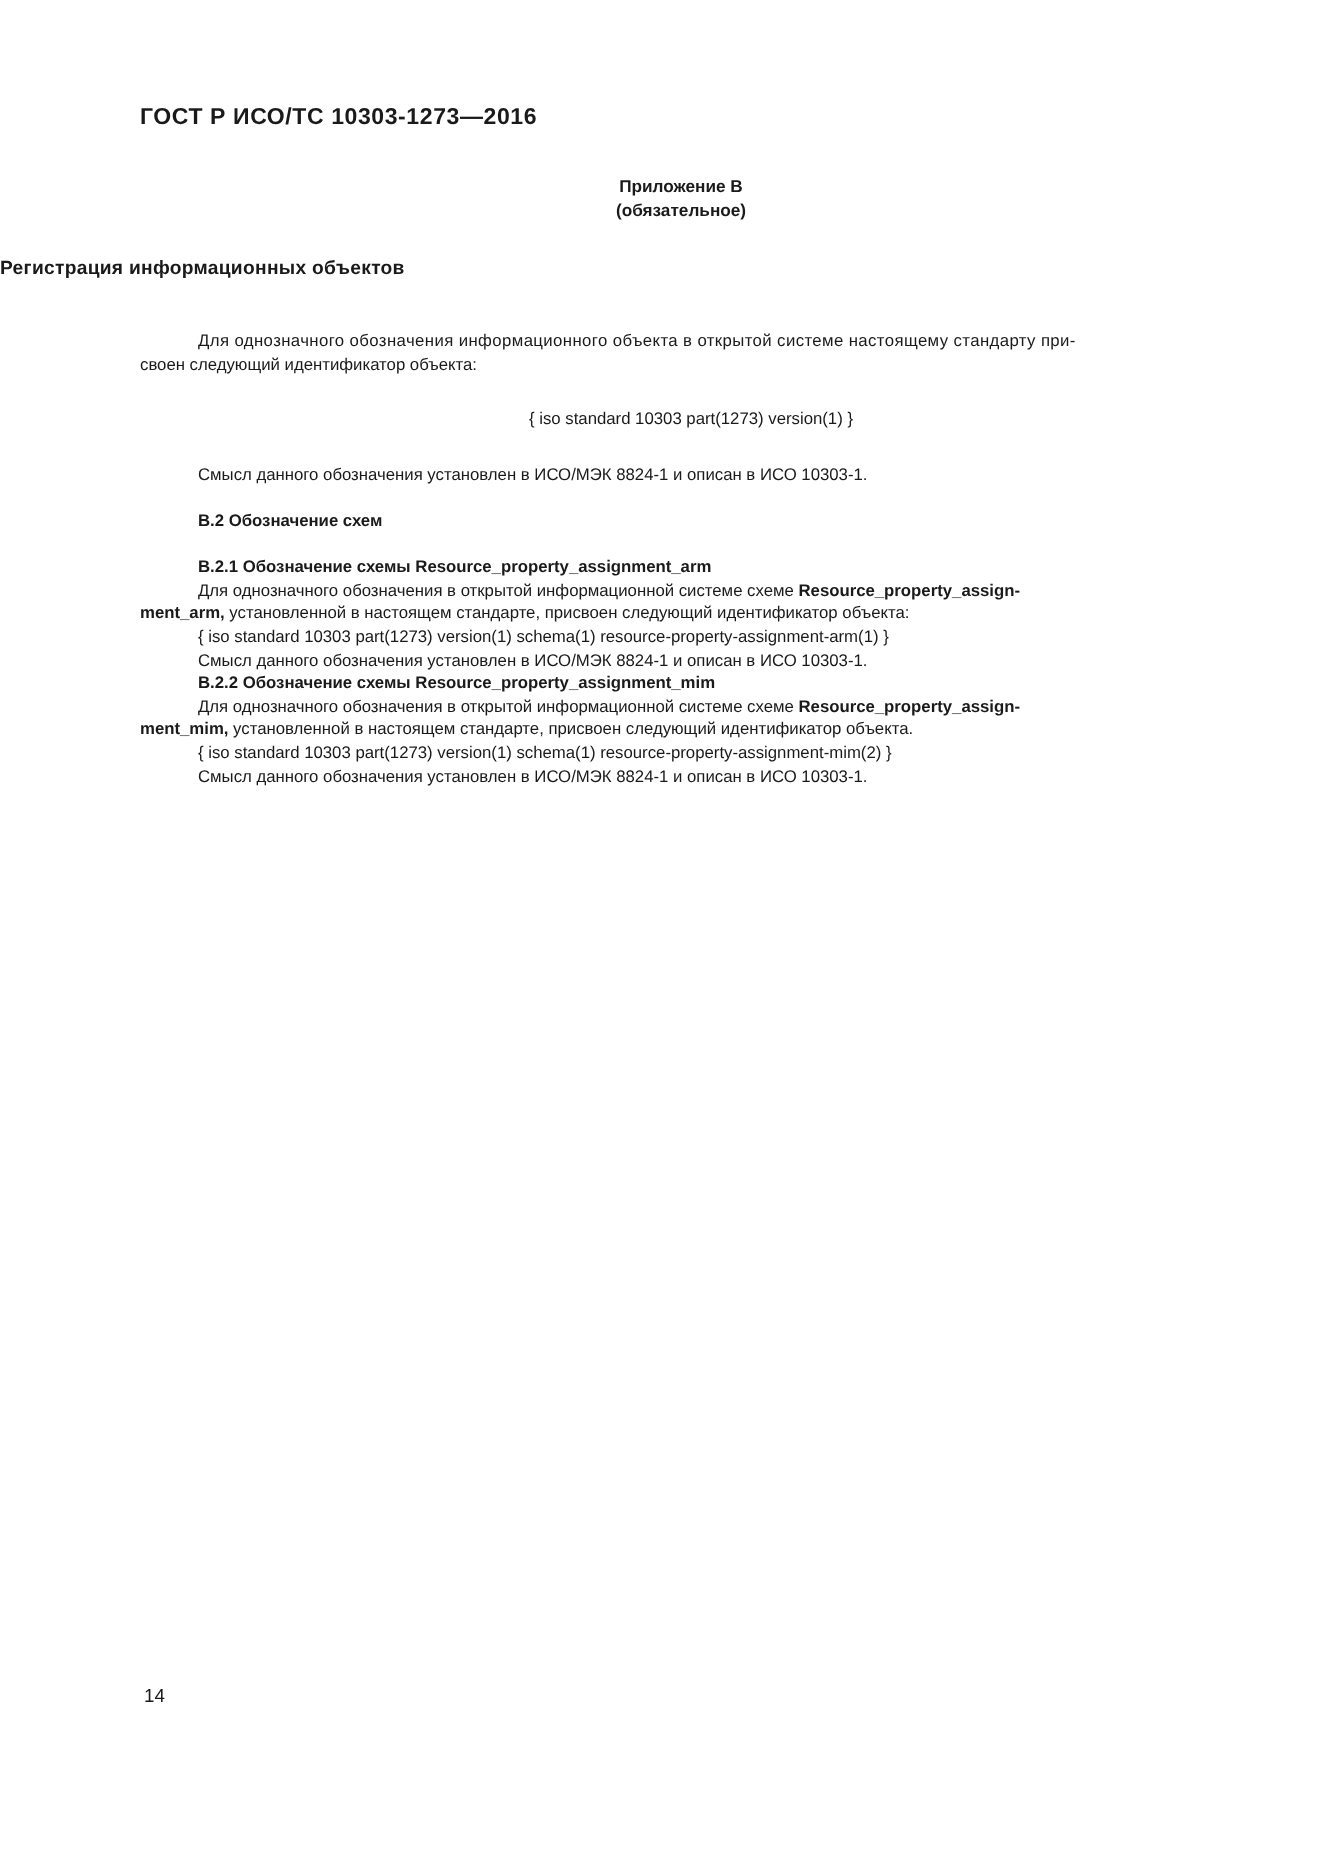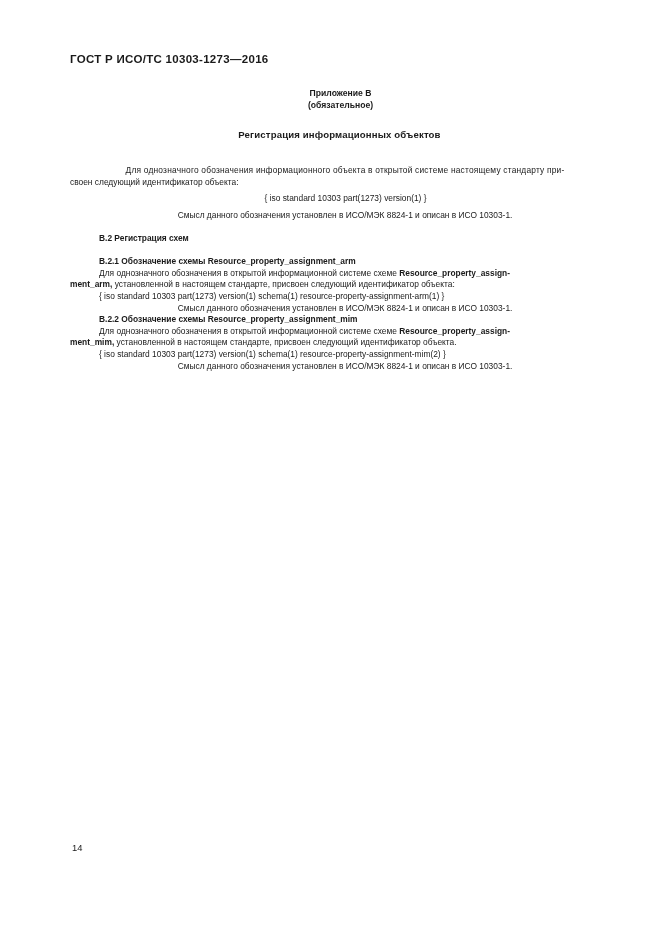--- a/index.html
+++ b/index.html
@@ -47,25 +47,24 @@
   .annex-block .annex-line { display: block; padding-left: 20px; }
   .annex-title-line { padding-left: 38px; }
   .annex-sub-line  { padding-left: 38px; }
 
   
   .doc-title {
     position: absolute;
     left: 0;
     right: 0;
     top: 129px;
-    text-align: center;
+    text-align: left;
     font-size: 9.6px;
     font-weight: bold;
     letter-spacing: 0.15px;
-    padding-left: 18px;
   }
 
   
   .body-area {
     position: absolute;
     left: 70px;
     top: 165px;
     width: 521px;
     font-size: 8.4px;
     line-height: 11.6px;
@@ -80,31 +79,31 @@
 
   .gap-11 { height: 11.6px; }
 
   p.para {
     margin: 0;
     text-indent: 29px;
     text-align: justify;
     font-size: 8.4px;
     line-height: 11.6px;
   }
-  p.para.nojust { text-align: center; }
+  p.para.nojust { text-align: left; }
 
   p.mono-line {
     margin: 0;
     text-indent: 29px;
     font-size: 8.4px;
     line-height: 11.6px;
     white-space: nowrap;
   }
   p.mono-center {
-    margin: 5px;
+    margin: 16px;
     text-align: center;
     font-size: 8.4px;
     line-height: 11.6px;
     padding-left: 30px;
   }
   b.schema { font-weight: bold; white-space: nowrap; }
   .spaced  { letter-spacing: 0.2px; }
 
   
   .folio {
@@ -134,21 +133,21 @@
 
     <p class="para nojust"><span class="spaced">Для однозначного обозначения информационного объекта в открытой системе настоящему стандарту при-</span></p>
     <p class="para" style="text-indent:0"><span>своен следующий идентификатор объекта:</span></p>
 
     <p class="mono-center">{ iso standard 10303 part(1273) version(1) }</p>
 
     <p class="para nojust">Смысл данного обозначения установлен в ИСО/МЭК 8824-1 и описан в ИСО 10303-1.</p>
 
     <div class="gap-11"></div>
 
-    <p class="h-sub">B.2 Регистрация схем</p>
+    <p class="h-sub">B.2 Обозначение схем</p>
 
     <div class="gap-11"></div>
 
     <p class="h-sub"><span>B.2.1 Обозначение схемы </span><span>Resource_property_assignment_arm</span></p>
 
     <p class="para"><span>Для однозначного обозначения в открытой информационной системе схеме </span><b class="schema">Resource_property_assign-</b></p>
     <p class="para" style="text-indent:0"><b class="schema">ment_arm,</b><span> установленной в настоящем стандарте, присвоен следующий идентификатор объекта:</span></p>
 
     <p class="mono-line">{ iso standard 10303 part(1273) version(1) schema(1) resource-property-assignment-arm(1) }</p>
 

